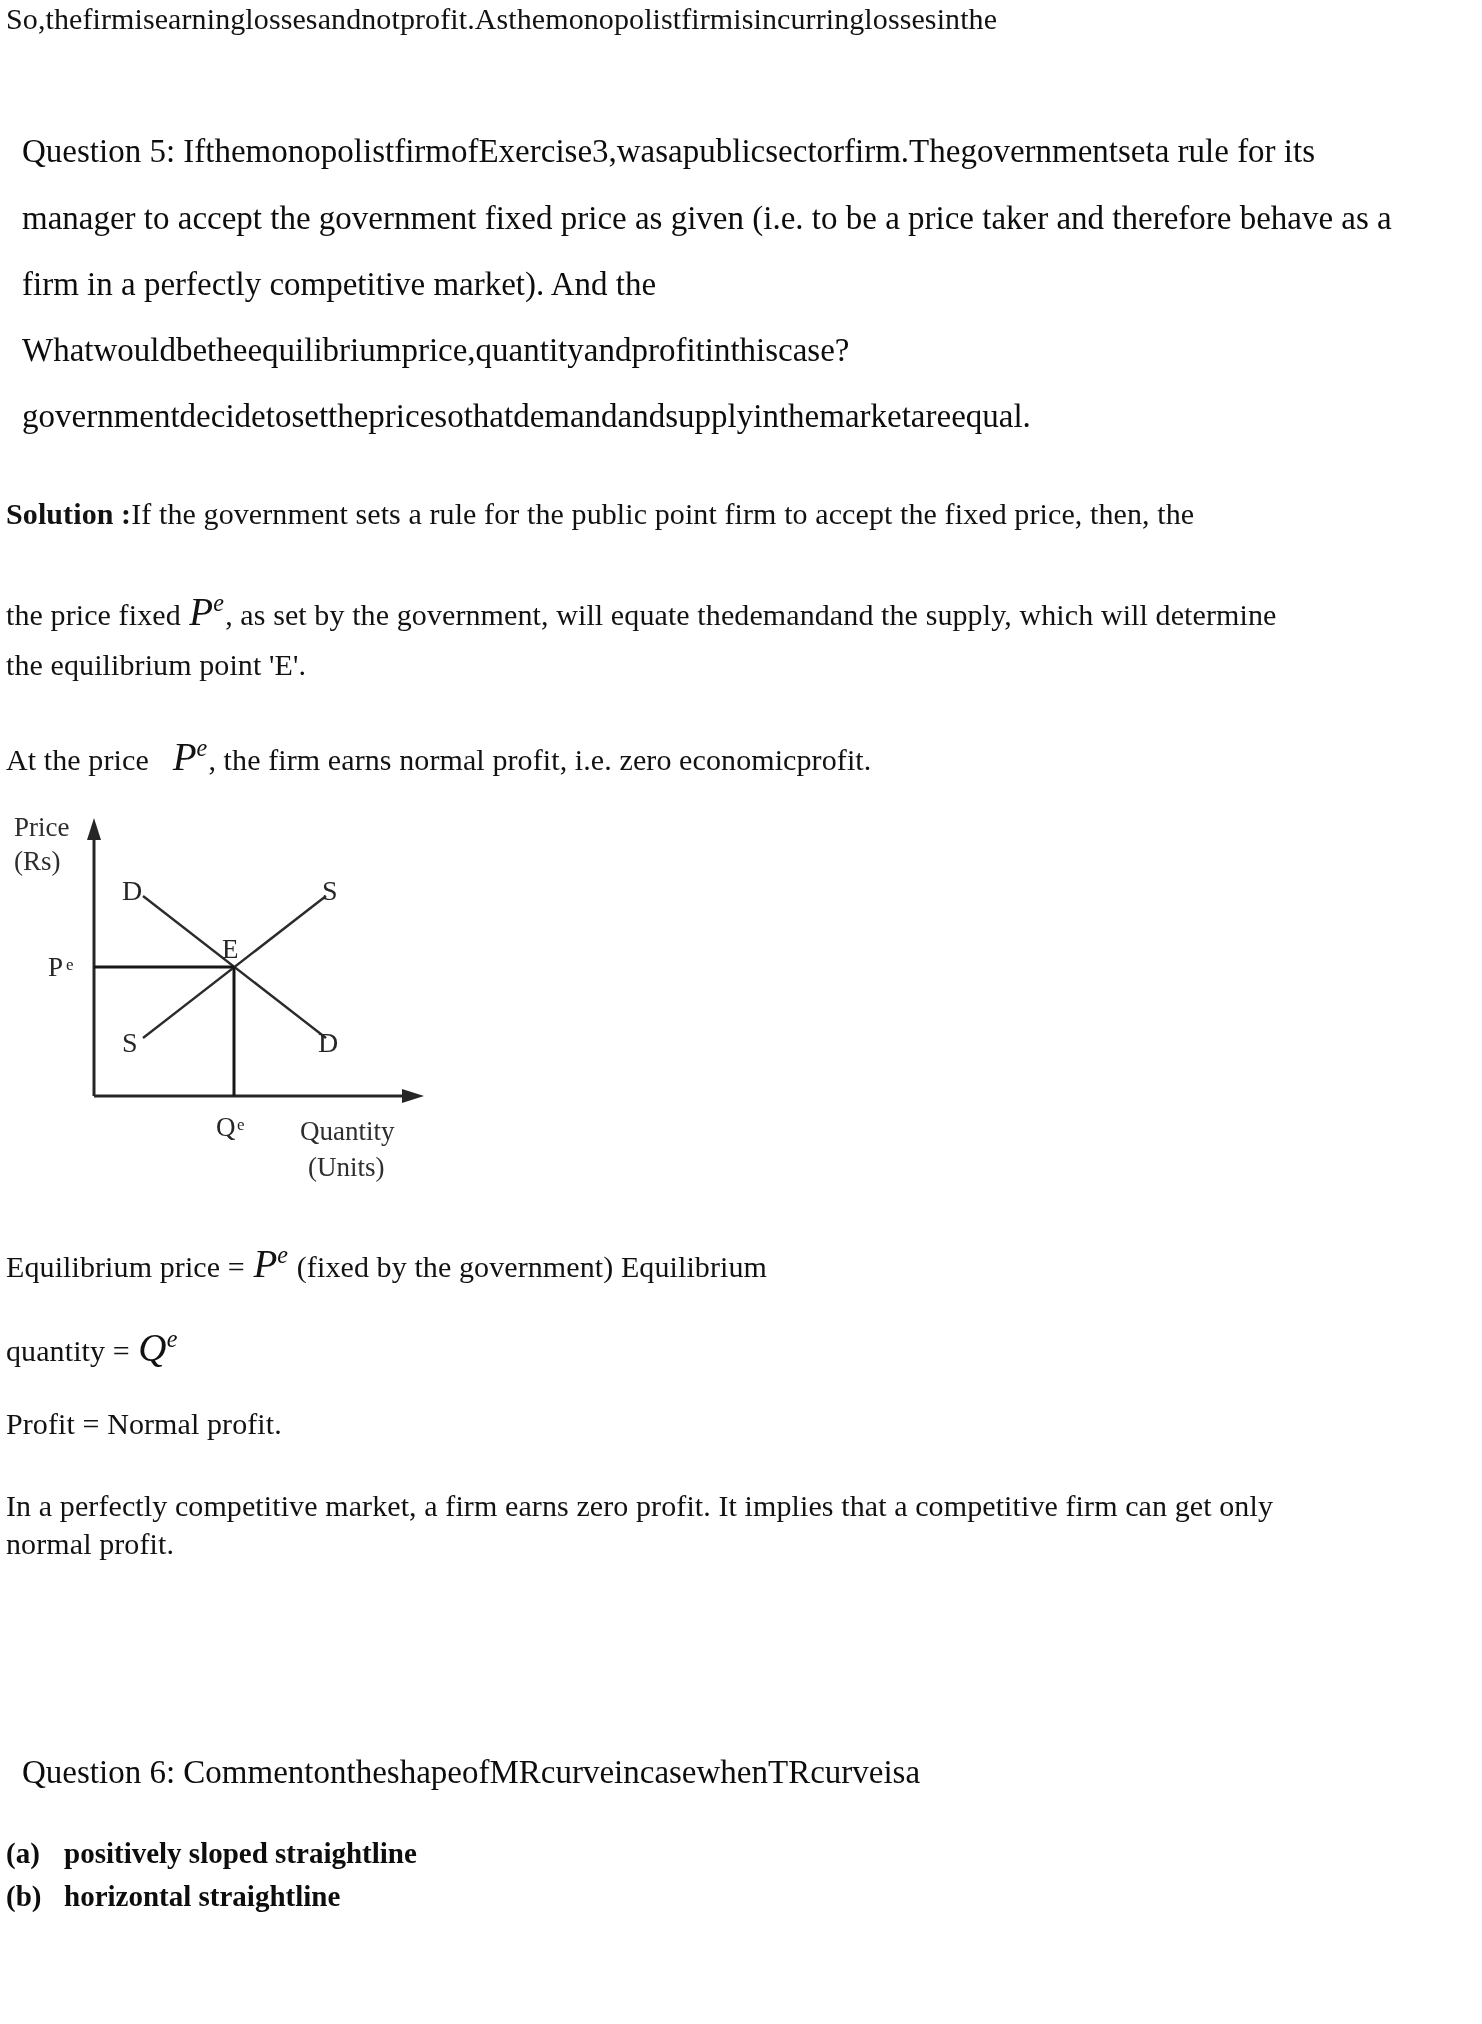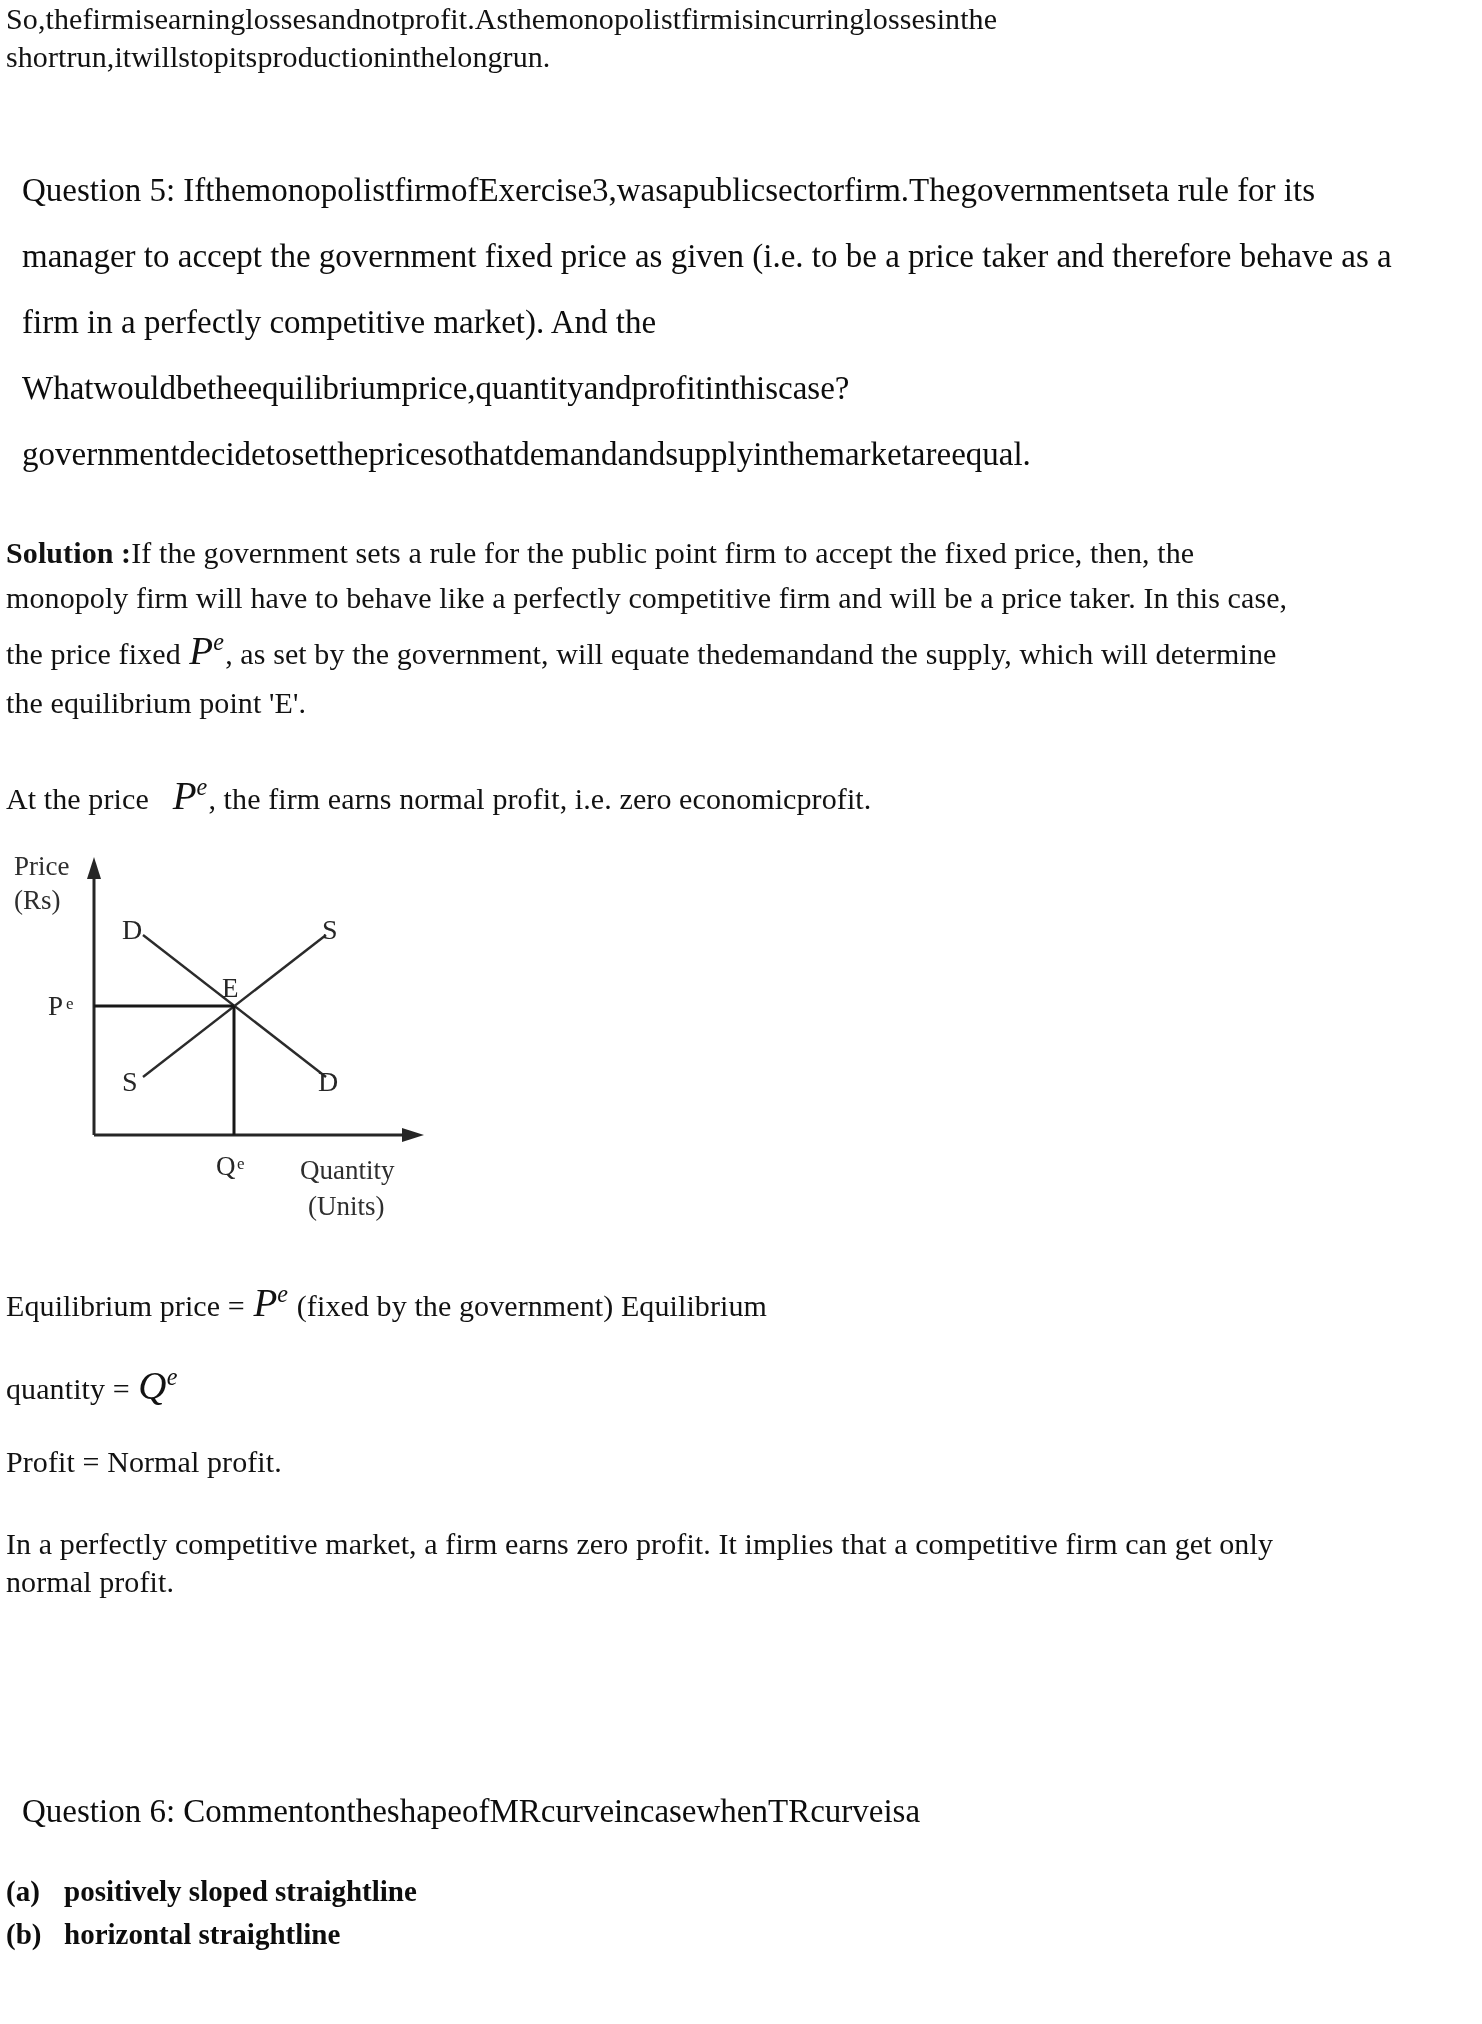--- a/index.html
+++ b/index.html
@@ -89,38 +89,37 @@
   .opt-label { min-width: 44px; }
 </style>
 </head>
 <body>
 
 <div class="page">
   <div class="content">
 
     <p class="body-text tight">
       <span>So,thefirmisearninglossesandnotprofit.Asthemonopolistfirmisincurringlossesinthe</span><br>
-      <span>shortrun,itwillstopitsproductioninthelongrun.</span>
     </p>
 
     <div class="spacer-lg"></div>
 
     <div>
       <p class="q-heading">Question 5: IfthemonopolistfirmofExercise3,wasapublicsectorfirm.Thegovernmentseta rule for its</p>
       <p class="q-heading">manager to accept the government fixed price as given (i.e. to be a price taker and therefore behave as a</p>
       <p class="q-heading">firm in a perfectly competitive market). And the</p>
       <p class="q-heading">Whatwouldbetheequilibriumprice,quantityandprofitinthiscase?</p>
       <p class="q-heading">governmentdecidetosetthepricesothatdemandandsupplyinthemarketareequal.</p>
     </div>
 
     <div class="spacer-md"></div>
 
     <p class="body-text">
       <span class="bold">Solution :</span><span>If the government sets a rule for the public point firm to accept the fixed price, then, the</span><br>
-      <span>monopoly firm will have to behave like a perfectly competitive firm and will be a price taker. In this case,</span><br>
+      <br>
       <span>the price fixed</span>
       <span class="mathvar"><span>P</span><sup>e</sup></span><span>, as set by the government, will equate thedemandand the supply, which will determine</span><br>
       <span>the equilibrium point 'E'.</span>
     </p>
 
     <div class="spacer-md"></div>
 
     <p class="body-text">
       <span>At the price</span>&nbsp;&nbsp;
       <span class="mathvar"><span>P</span><sup>e</sup></span><span>, the firm earns normal profit, i.e. zero economicprofit.</span>

